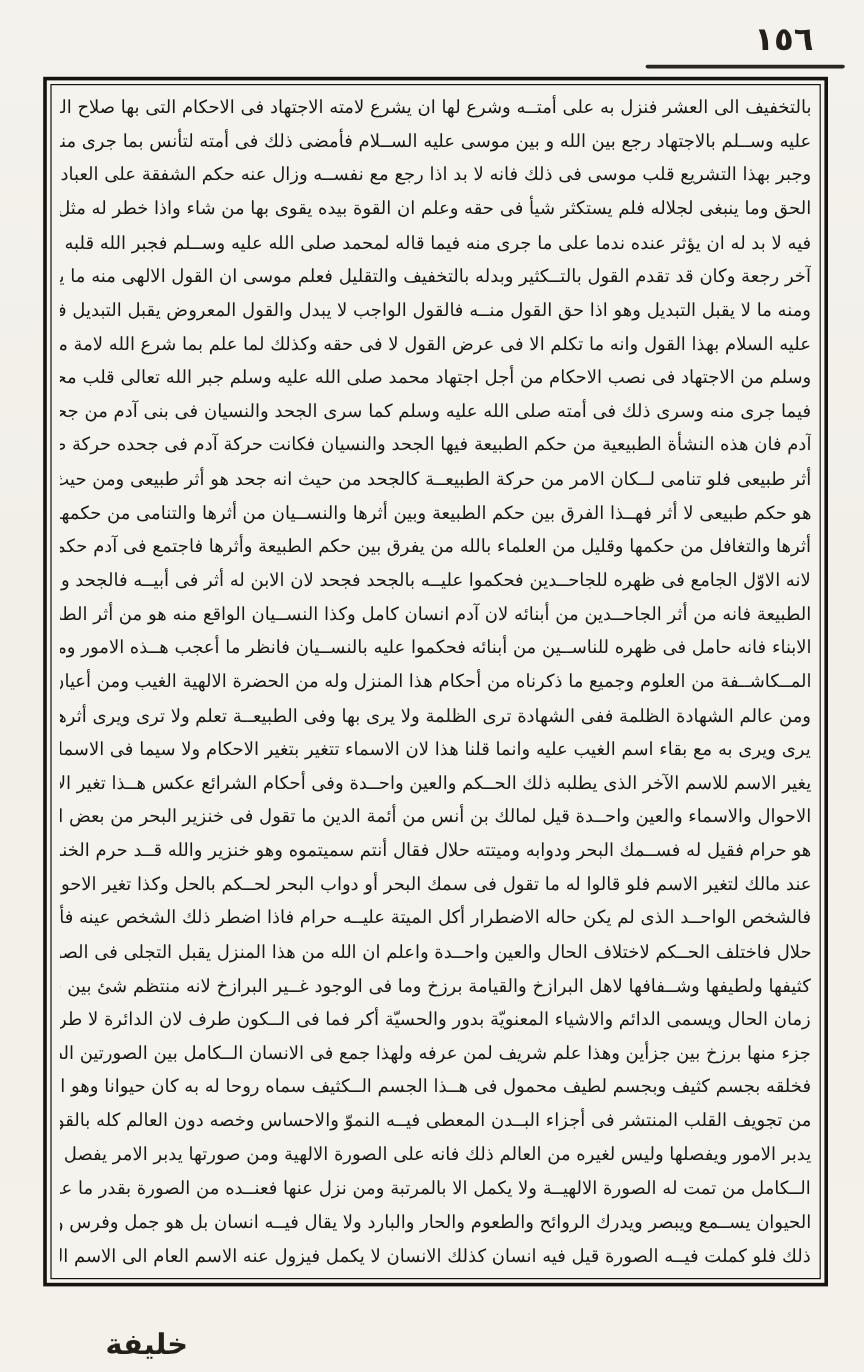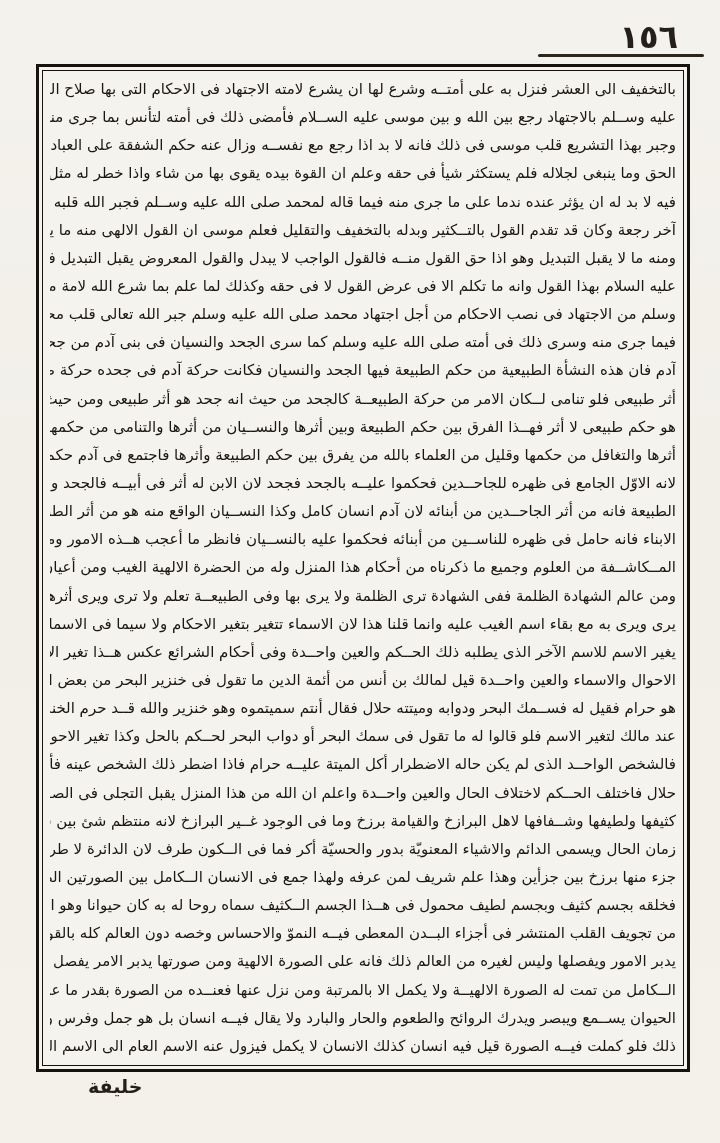--- a/index.html
+++ b/index.html
@@ -10,21 +10,21 @@
     overflow:hidden;
   }
   .page {
     position:relative;
     width:720px; height:1143px;
     background:linear-gradient(180deg,#f4f2ec 0%,#f1efe8 45%,#f3f1ea 100%);
     color:#1c1813;
   }
   .page-number {
     position:absolute; top:18px; right:42px;
-    font-size:32px; font-weight:bold;
+    font-size:27px; font-weight:bold;
     letter-spacing:2px;
     color:#241f18;
   }
   .number-rule {
     position:absolute; top:54px; right:16px;
     width:166px; height:3px;
     background:#2a251d;
     border-radius:2px;
   }
   .frame-outer {
@@ -52,22 +52,22 @@
   .line {
     font-size:15px;
     line-height:26px;
     white-space:nowrap;
     overflow:hidden;
     text-align:justify;
     text-align-last:justify;
     color:#1c1712;
   }
   .catchword {
-    position:absolute; top:1075px; left:88px;
-    font-size:19px; font-weight:bold;
+    position:absolute; top:1106px; left:88px;
+    font-size:24px; font-weight:bold;
     direction:rtl;
     color:#241f18;
   }
 </style>
 </head>
 <body>
 
 <div class="page">
 
   <div class="page-number">١٥٦</div>

